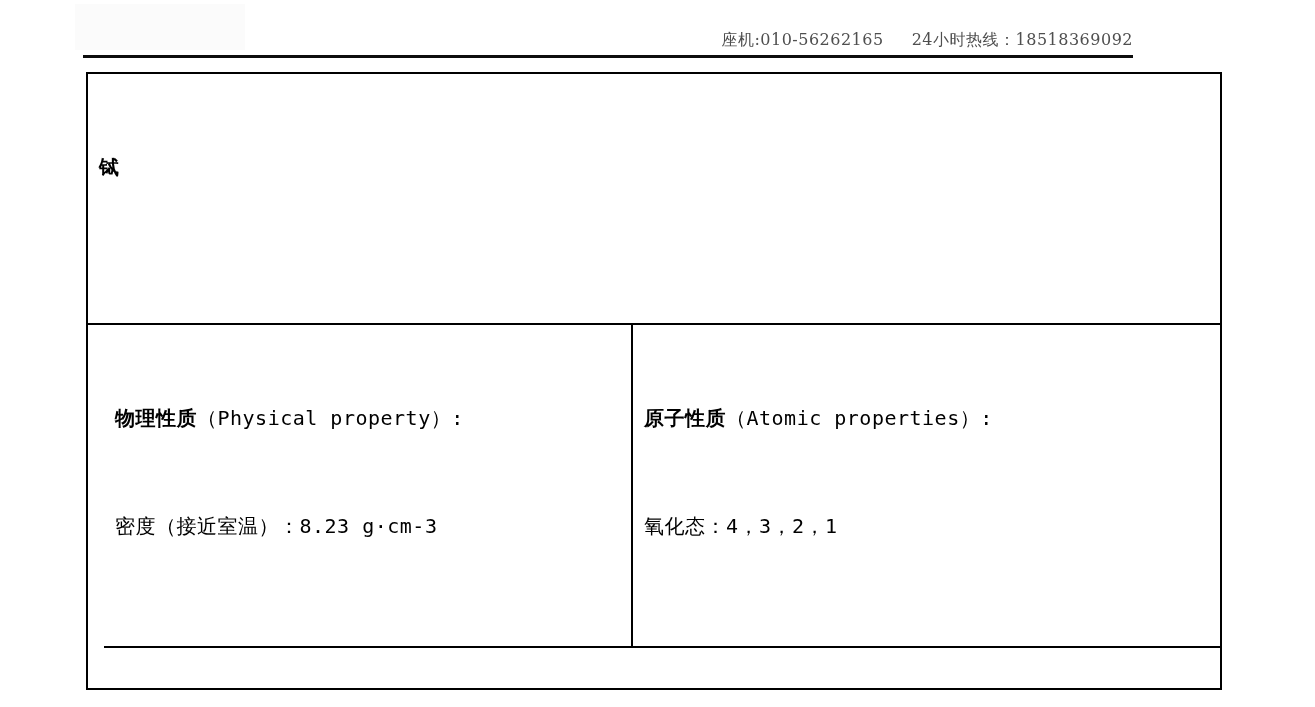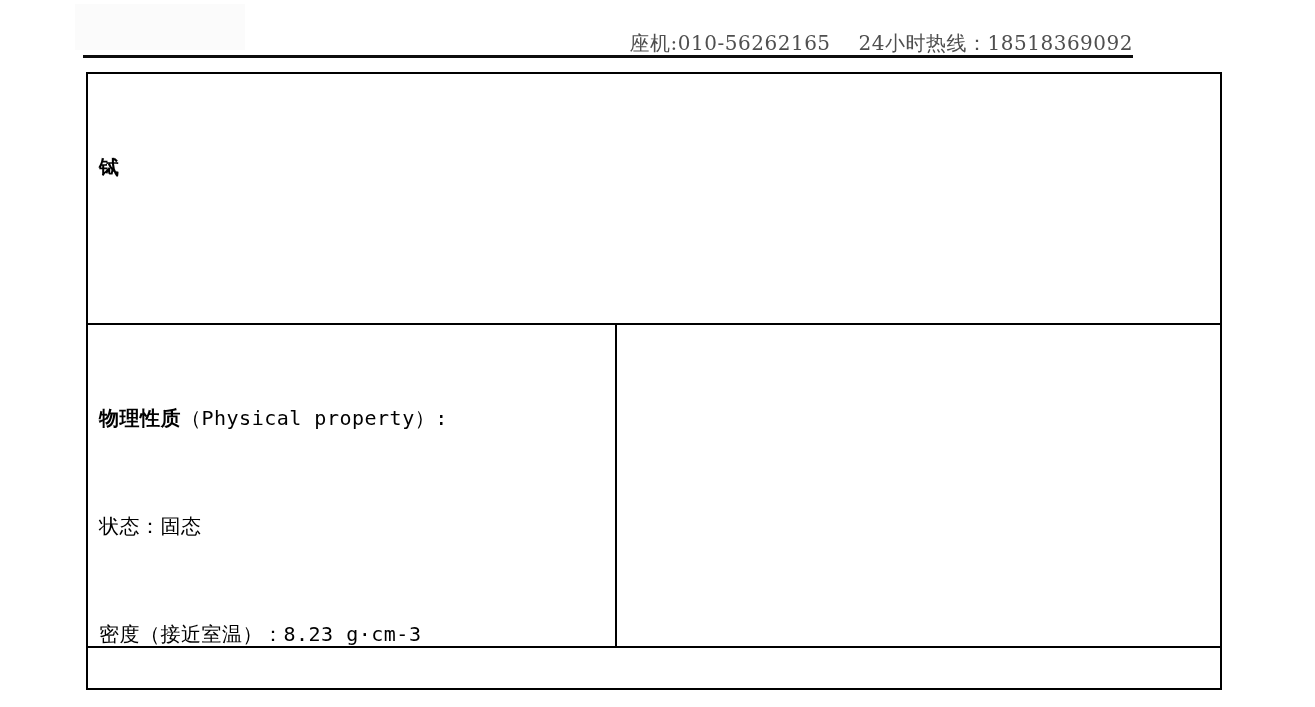--- a/index.html
+++ b/index.html
@@ -15,21 +15,21 @@
   .logo-ph {
     position: absolute;
     left: 75px; top: 4px;
     width: 170px; height: 46px;
     background: #fbfbfb;
   }
   .contact {
     position: absolute;
     top: 30px; right: 182px;
     font-family: "DejaVu Serif", "Liberation Serif", serif;
-    font-size: 20px;
+    font-size: 16px;
     color: #4f4f4f;
     letter-spacing: 0.5px;
     white-space: pre;
   }
   .contact .sep { display: inline-block; width: 28px; }
   .top-rule {
     position: absolute;
     left: 83px; top: 55px;
     width: 1050px; height: 3px;
     background: #0d0d0d;
@@ -54,20 +54,21 @@
     height: 251px;
     border-bottom: 2px solid #000000;
     box-sizing: border-box;
     overflow: hidden;
   }
   .row-cols {
     display: flex;
     height: 323px;
     border-bottom: 2px solid #000000;
     box-sizing: border-box;
+    margin-left: 16px;
   }
   .col-left {
     width: 529px;
     border-right: 2px solid #000000;
     box-sizing: border-box;
     overflow: hidden;
   }
   .col-right { flex: 1; overflow: hidden; }
   .row-footer { height: 40px; overflow: hidden; }
   .hd { font-weight: bold; }
@@ -90,31 +91,32 @@
       <div class="line hd">铽</div>
       
       
       
     </div>
 
     <div class="row-cols">
 
       <div class="col-left cell">
         <div class="line"><b class="hd">物理性质</b><span>（Physical property）:</span></div>
-        <div class="line">状态：固态</div>
         <div class="line">密度（接近室温）：8.23 g·cm-3</div>
         
         
         
         
         
         
       </div>
 
       <div class="col-right cell">
+        <div class="line"><b class="hd">原子性质</b><span>（Atomic properties）:</span></div>
+        <div class="line">氧化态：4，3，2，1</div>
         
         
         
       </div>
 
     </div>
 
     <div class="row-footer cell">
       
     </div>

